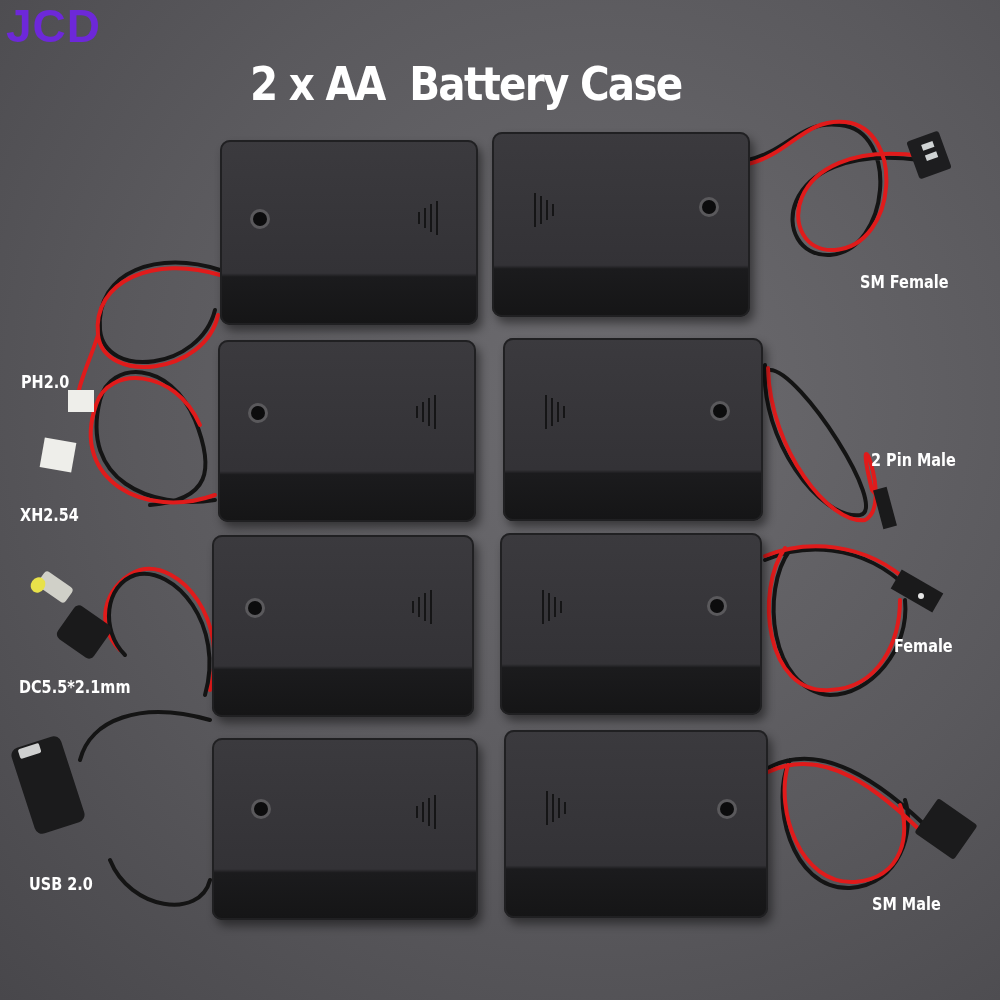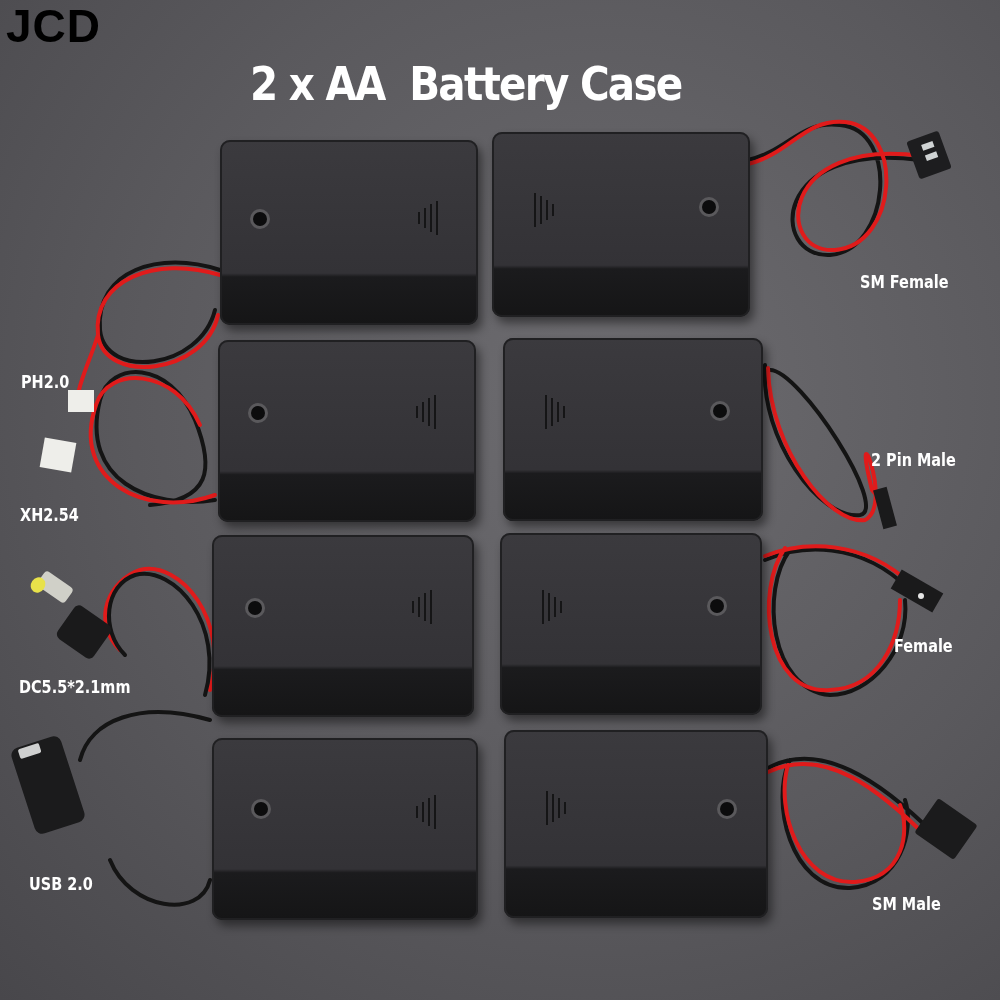--- a/index.html
+++ b/index.html
@@ -1,20 +1,20 @@
 <!DOCTYPE html>
 <html><head>
 <meta charset="utf-8">
 <style>
   html,body{margin:0;padding:0;}
   body{width:1000px;height:1000px;overflow:hidden;position:relative;
     background:radial-gradient(ellipse at 60% 40%, #6d6c70 0%, #5a595d 55%, #48474b 100%);
     font-family:"Liberation Sans", sans-serif;}
   .brand{position:absolute;left:6px;top:0px;font-family:"Liberation Sans",sans-serif;
-    font-size:46px;font-weight:700;color:#000000;letter-spacing:1px;line-height:52px;}
+    font-size:46px;font-weight:700;color:#6d28d9;letter-spacing:1px;line-height:52px;}
   .title{position:absolute;left:250px;top:54px;font-family:"DejaVu Sans",sans-serif;
     font-size:46px;font-weight:700;color:#ffffff;letter-spacing:-2px;transform:scaleX(0.88);
     transform-origin:left top;line-height:60px;white-space:pre;}
   .label{position:absolute;font-family:"DejaVu Sans",sans-serif;font-weight:700;
     color:#ffffff;font-size:17px;transform:scaleX(0.85);transform-origin:left top;white-space:nowrap;}
   .case{position:absolute;border-radius:10px;
     background:linear-gradient(180deg,#3b3a3e 0%,#333236 72%,#1b1b1d 74%,#151516 100%);
     box-shadow:4px 6px 10px rgba(0,0,0,0.45), inset 0 0 0 2px #202022;}
   .case .hole{position:absolute;width:14px;height:14px;border-radius:50%;
     background:#0c0c0d;box-shadow:0 0 0 3px #5a595c;}

